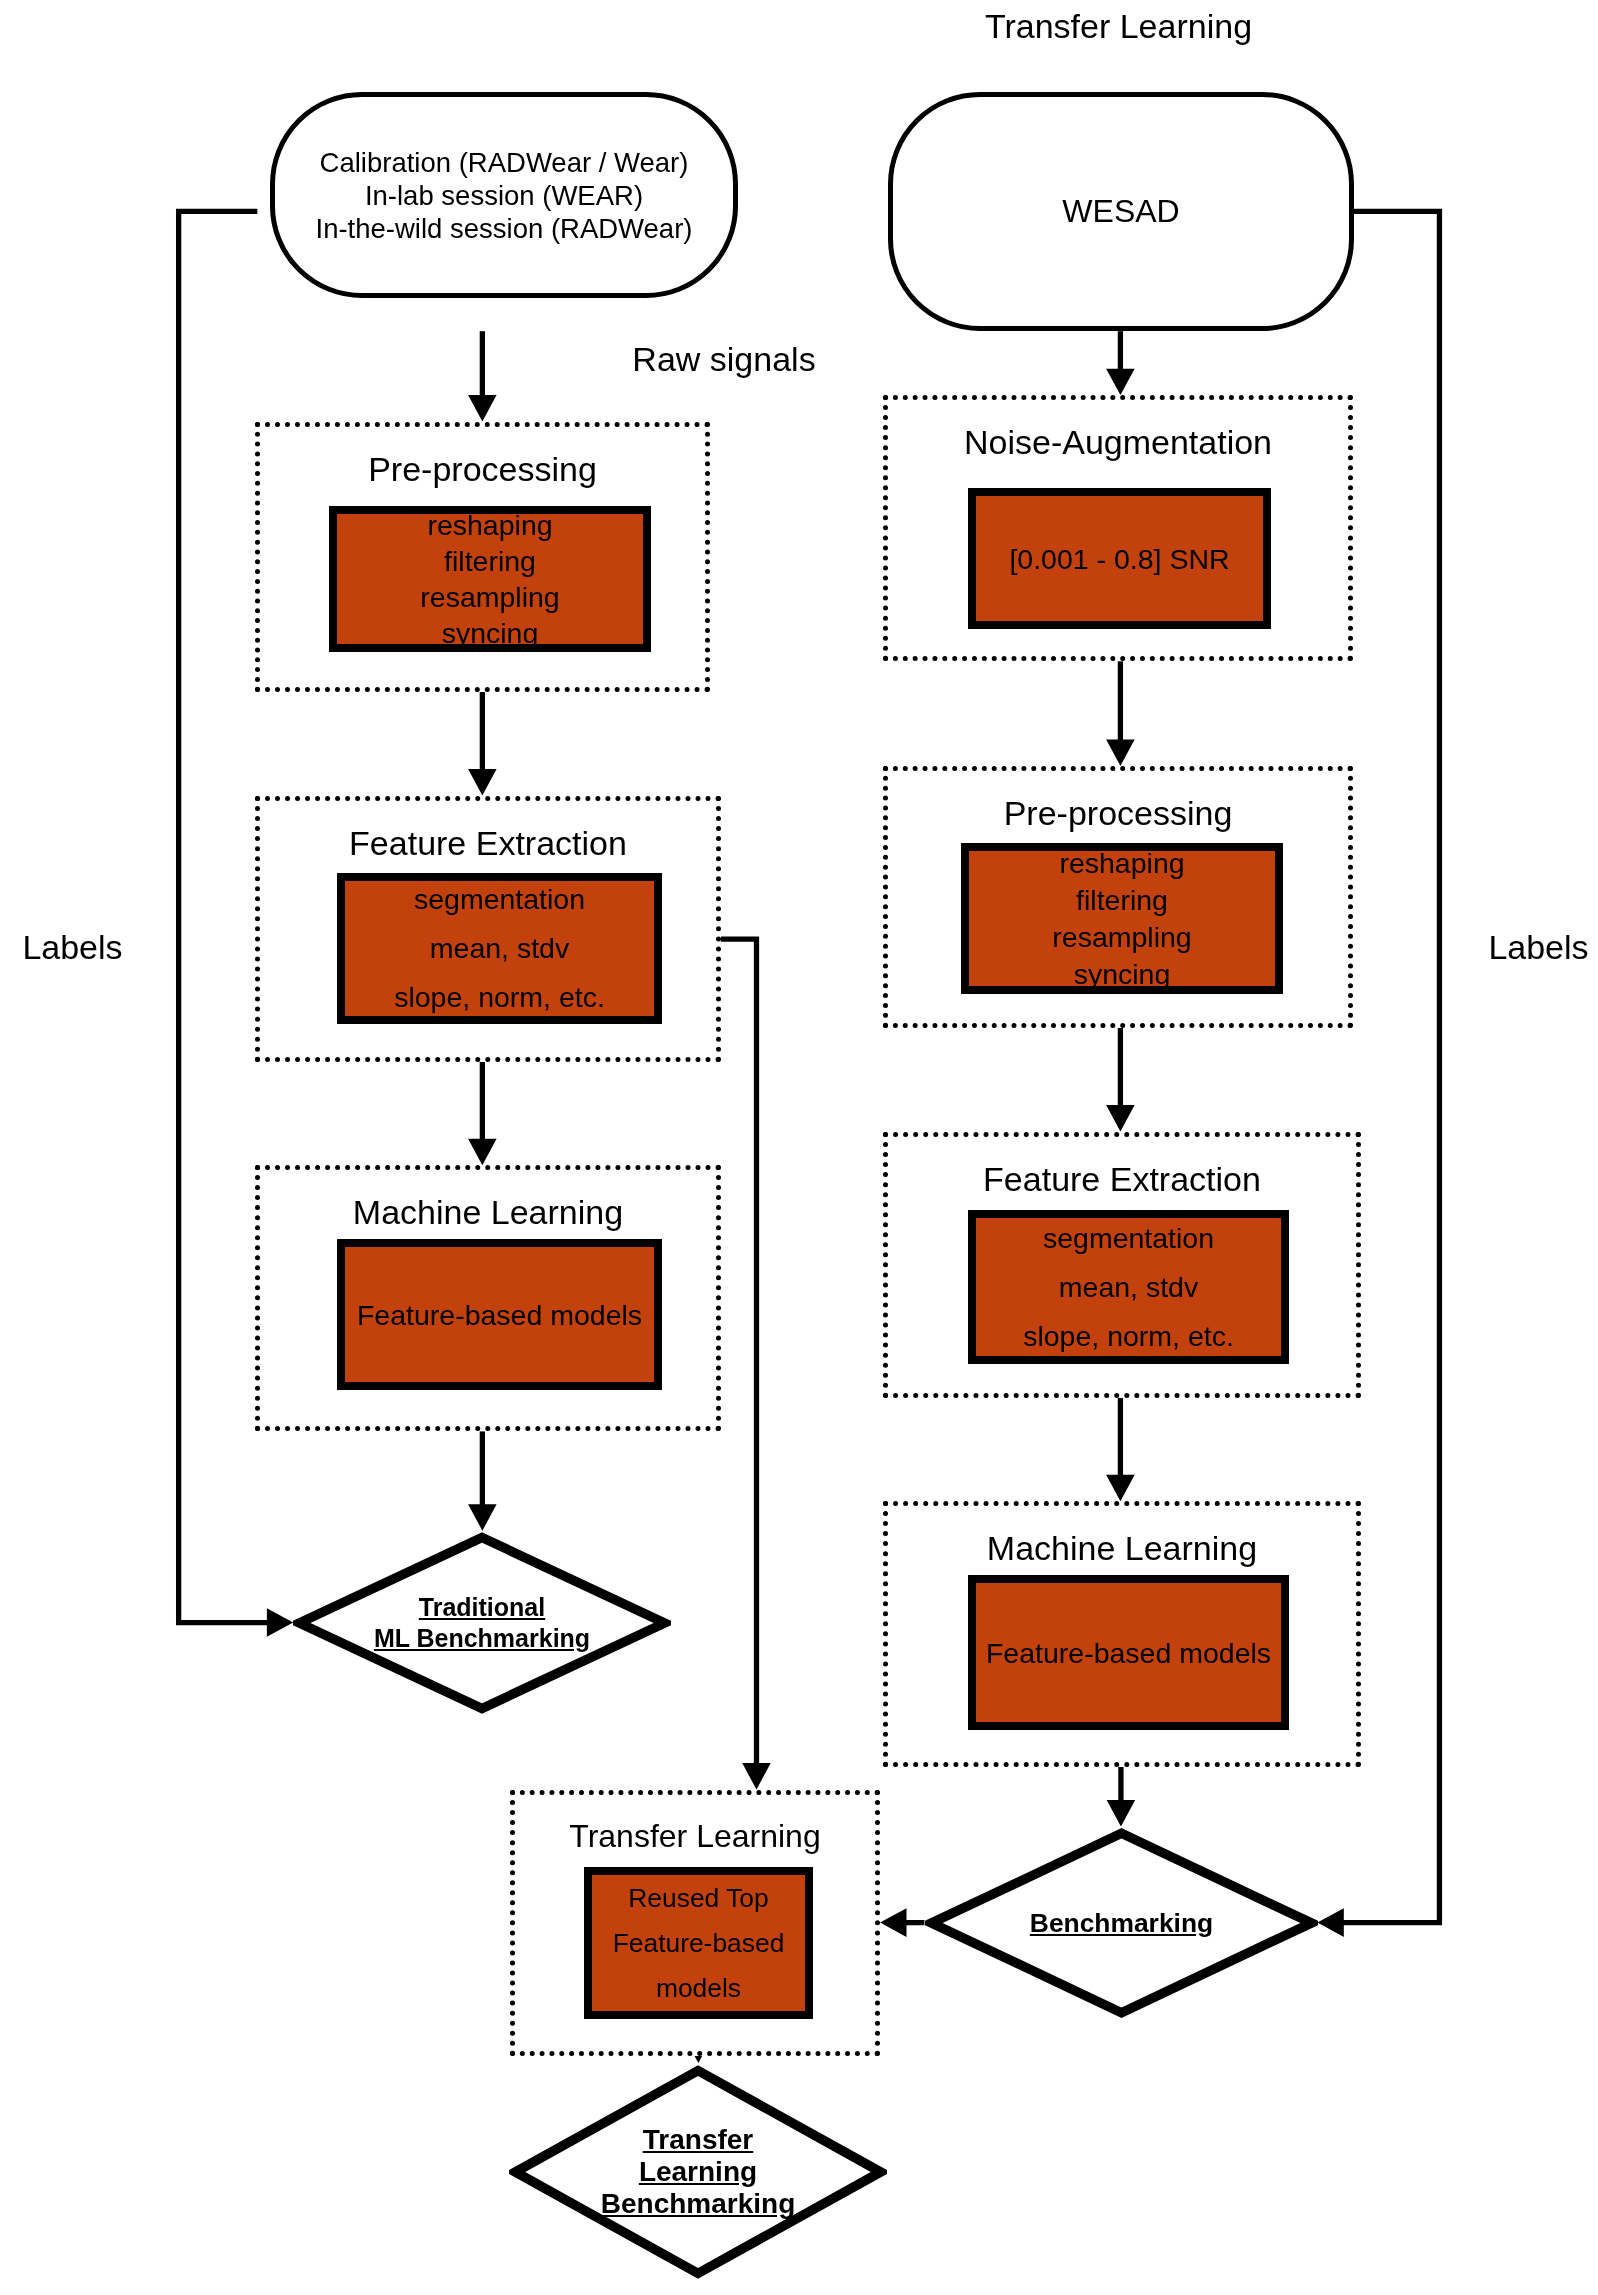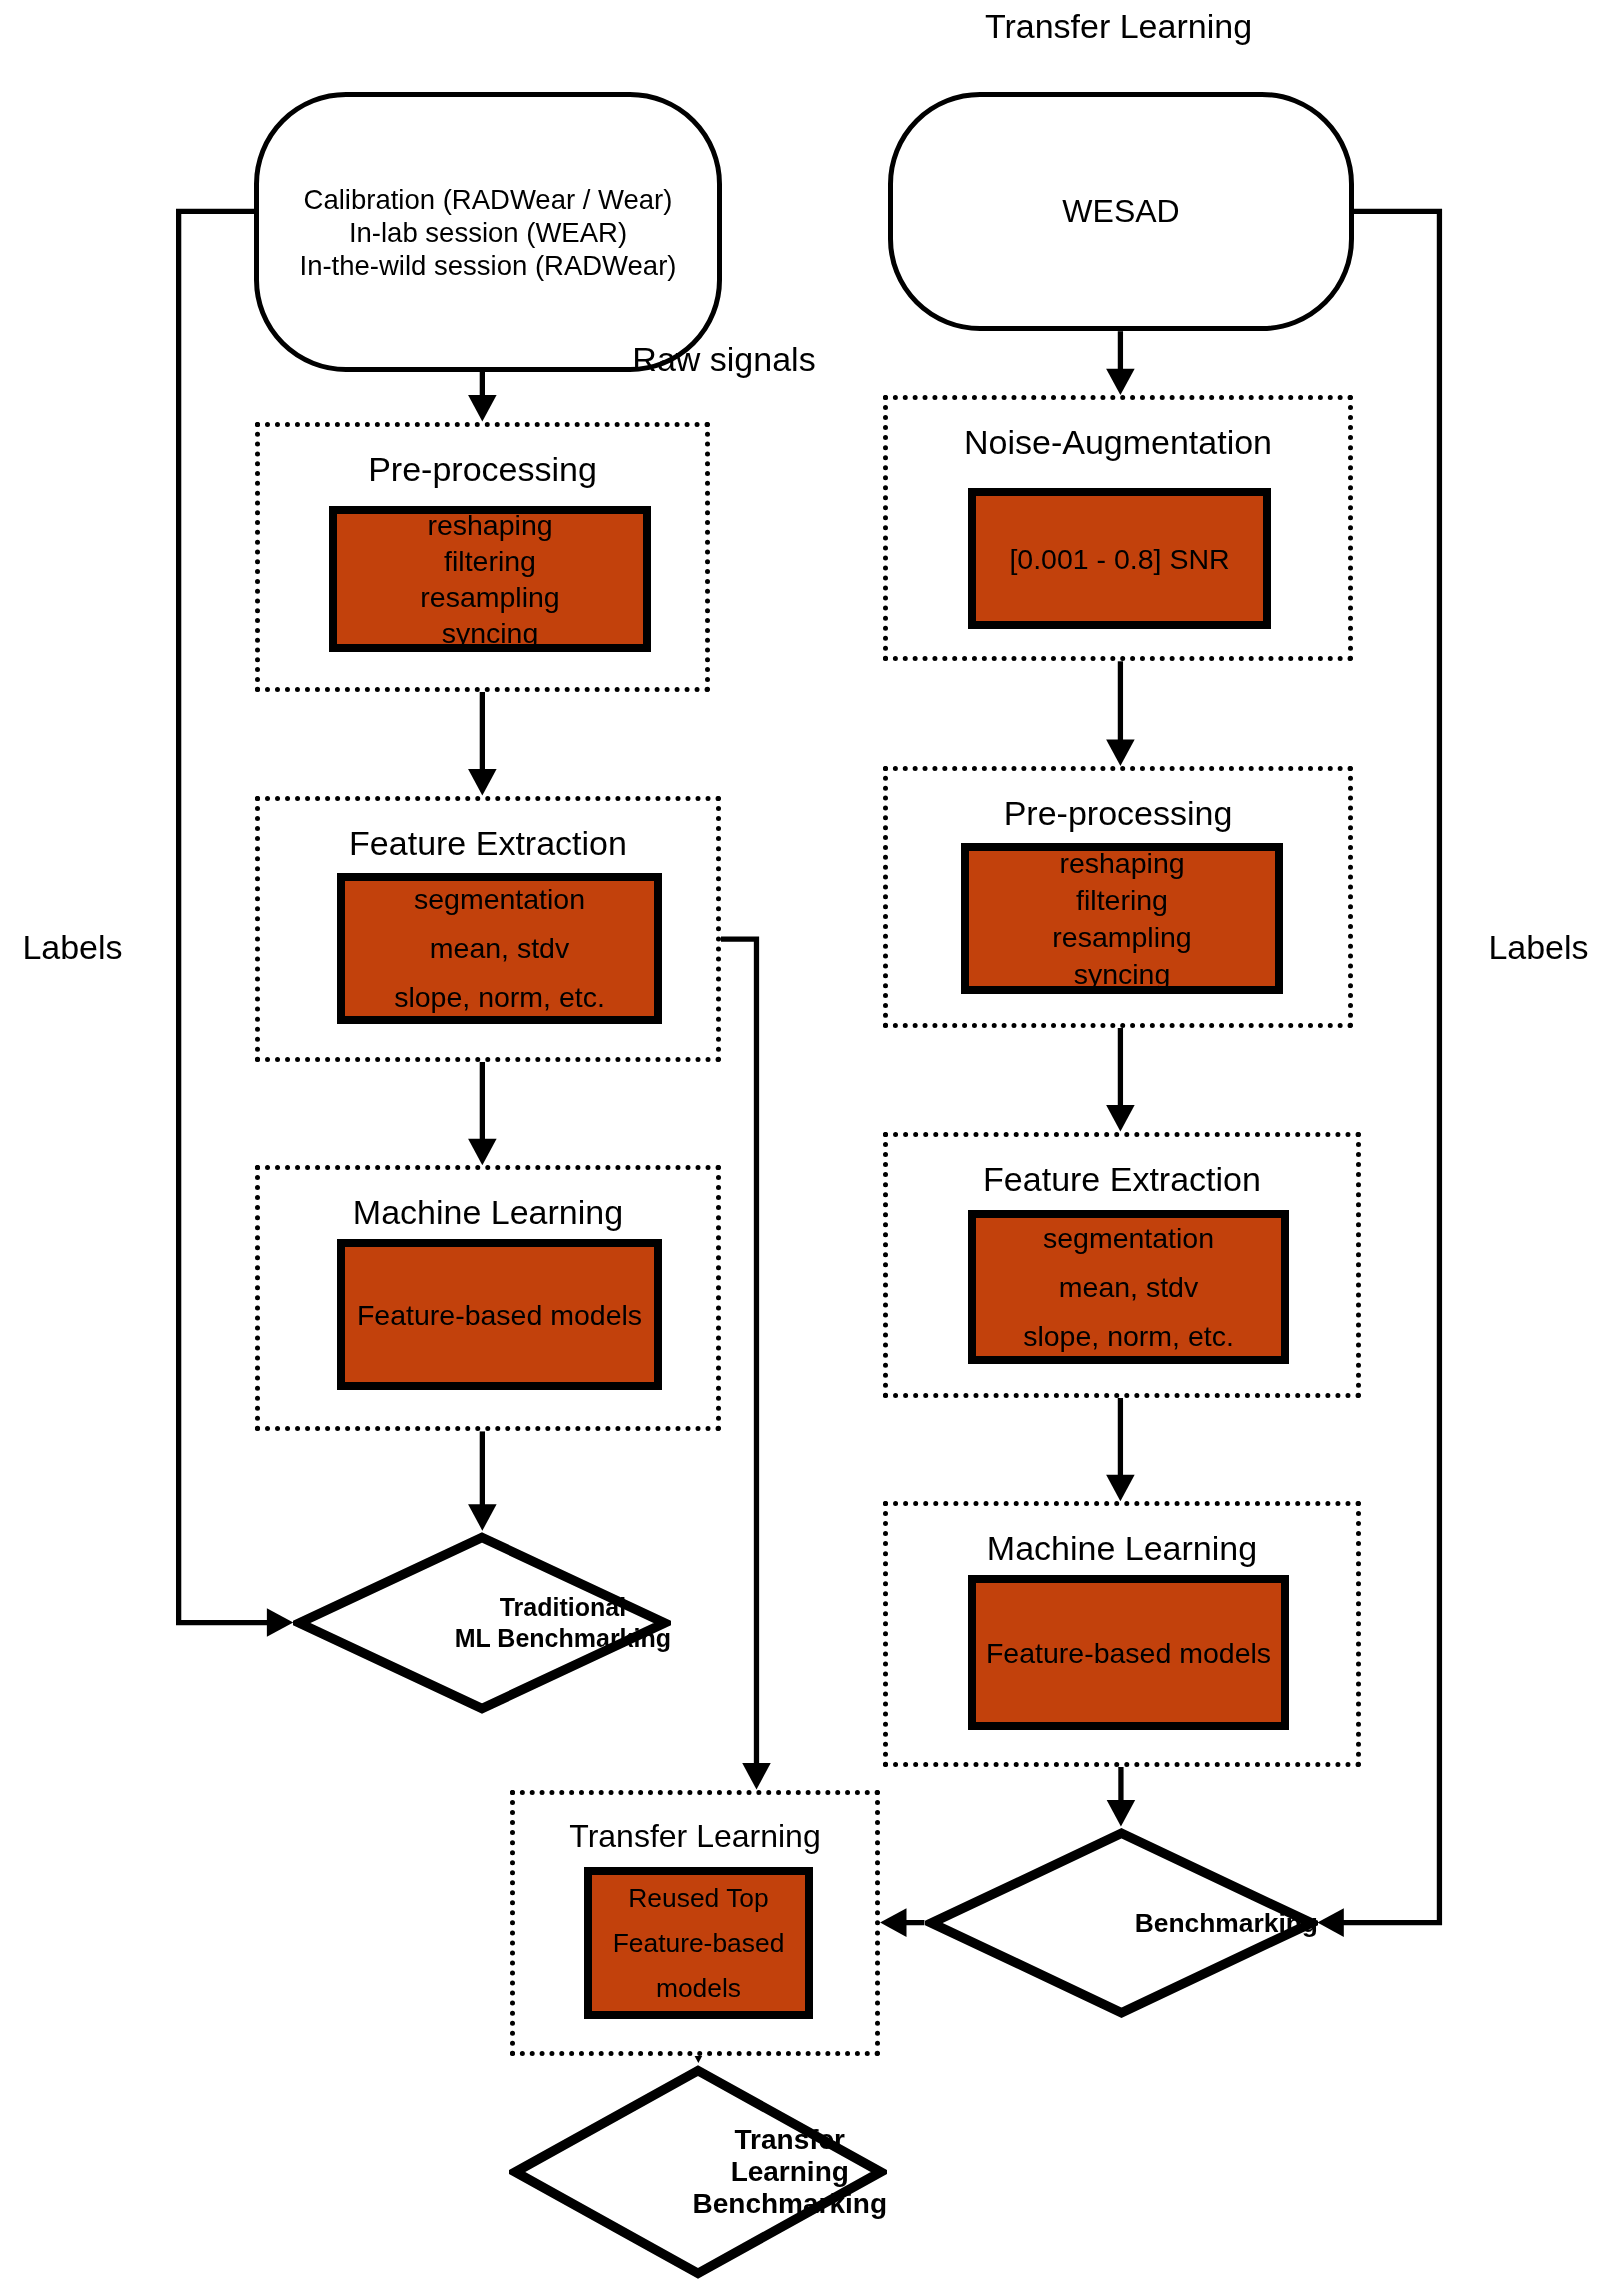--- a/index.html
+++ b/index.html
@@ -24,21 +24,21 @@
   .inner{
     position:absolute;border:8.5px solid #000;background:#c2410c;box-sizing:border-box;
     display:flex;align-items:center;justify-content:center;text-align:center;z-index:3;
   }
   .inner-text{font-size:28.5px;line-height:36px;}
   .inner-text.lh70{line-height:37px;}
   .inner-text.lh92{line-height:49px;}
   .inner-text.one{line-height:32px;}
   .tl-inner-text{font-size:26.4px;line-height:45px;}
   .multiline{white-space:pre-line;}
-  .diamond{display:flex;align-items:center;justify-content:flex-end;}
+  .diamond{display:flex;align-items:center;justify-content:center;text-decoration:underline;}
   .diamond svg{position:absolute;left:0;top:0;width:100%;height:100%;}
   .dtext{position:relative;z-index:3;text-align:center;font-weight:bold;}
   .dtext.d1{font-size:25px;line-height:31px;}
   .dtext.d2{font-size:26.4px;line-height:31px;}
   .dtext.d3{font-size:28px;line-height:32px;}
 </style>
 </head>
 <body>
 
 <div id="canvas">
@@ -79,21 +79,21 @@
       <polygon points="1295,3856 1349,3856 1322,3906"></polygon>
       <polygon points="505,3045 505,3099 555,3072"></polygon>
       <polygon points="2544,3613 2544,3667 2494,3640"></polygon>
       <polygon points="1405,3338 1459,3338 1432,3388"></polygon>
       <polygon points="1716,3613 1716,3667 1666,3640"></polygon>
     </g>
   </svg>
 
   <div class="col-title" style="left:881px;top:7.4px;width:475px;">Transfer Learning</div>
 
-  <div class="node terminator" style="left:254px;top:92px;width:468px;height:280px;">
+  <div class="node terminator" style="left:270px;top:92px;width:468px;height:206px;">
     <div class="term-text multiline">Calibration (RADWear / Wear)
 In-lab session (WEAR)
 In-the-wild session (RADWear)</div>
   </div>
   <div class="node terminator" style="left:888px;top:92px;width:466px;height:239px;">
     <div class="term-text term-text-big">WESAD</div>
   </div>
 
   <div class="edge-label" style="left:608px;top:340px;width:232px;">Raw signals</div>
   <div class="edge-label" style="left:9px;top:928px;width:127px;">Labels</div>

